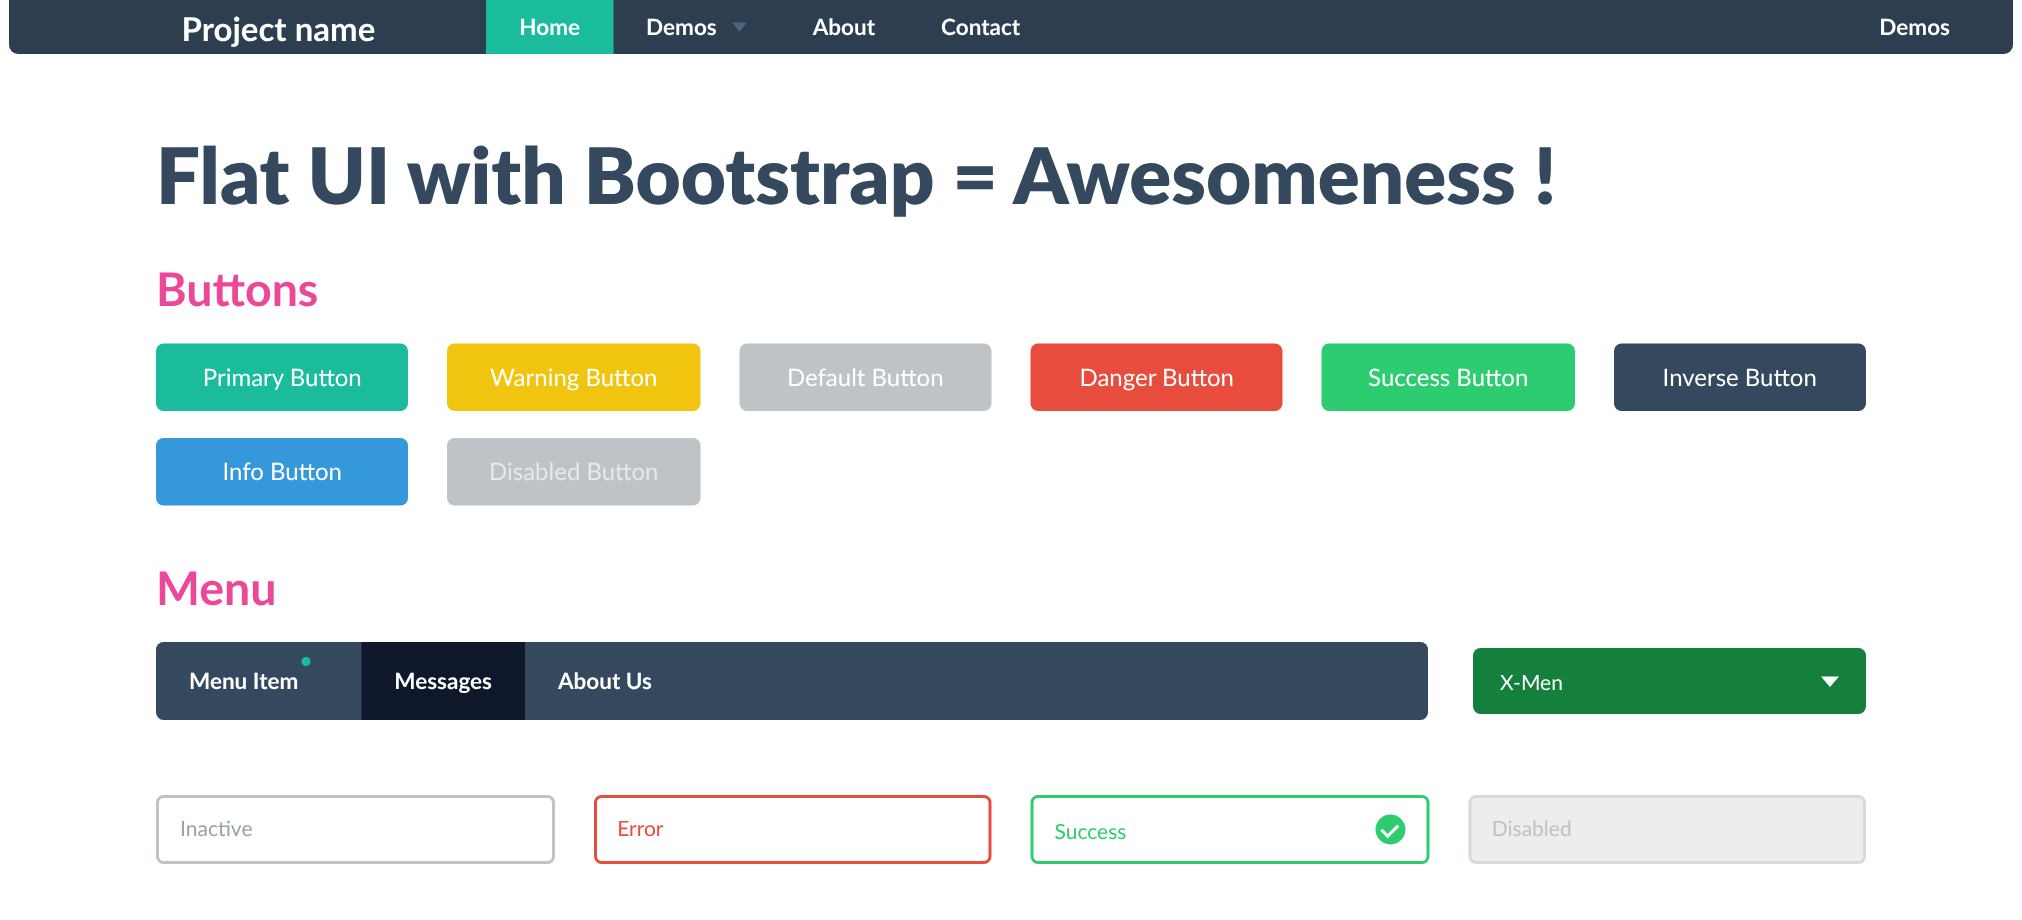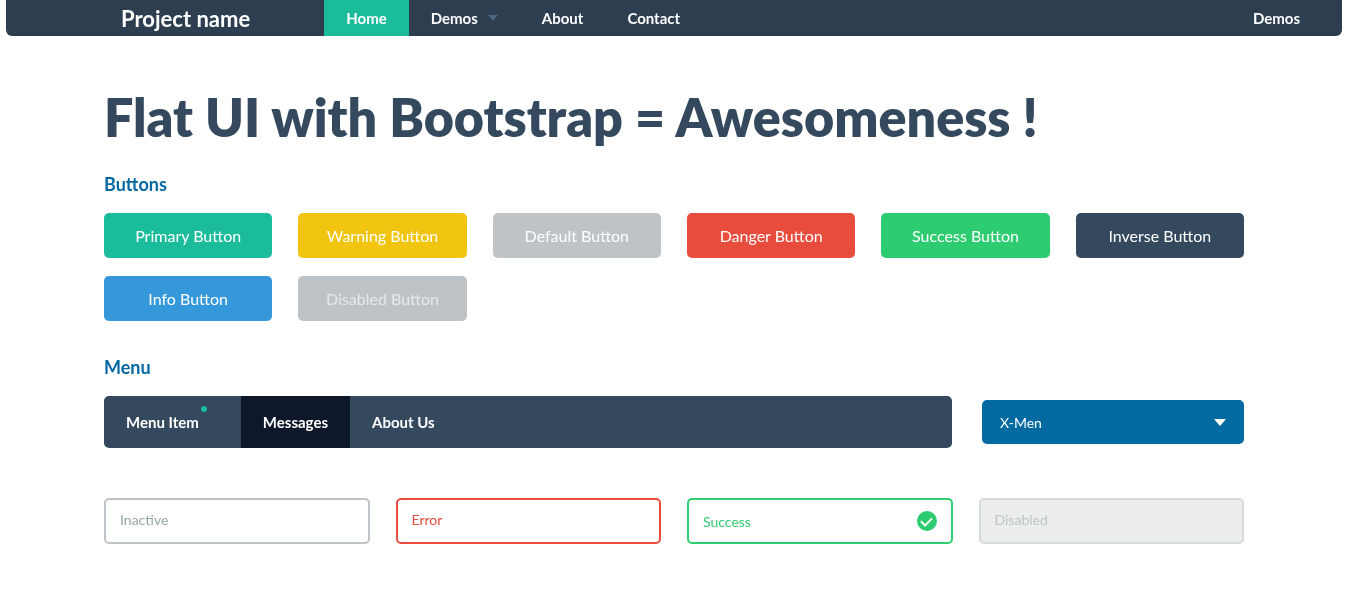--- a/index.html
+++ b/index.html
@@ -67,23 +67,23 @@
       margin: 0 auto;
       padding-top: 50px;
     }
     h1 {
       font-size: 52px;
       font-weight: 800;
       color: #34495e;
       margin-bottom: 25px;
     }
     h3 {
-      font-size: 18px;
+      font-size: 31px;
       font-weight: 700;
-      color: #0369a1;
+      color: #ec4899;
       margin-bottom: 18px;
     }
     .button-grid {
       display: grid;
       grid-template-columns: repeat(6, 1fr);
       gap: 18px 26px;
       margin-bottom: 35px;
     }
     .btn {
       padding: 13px 0;
@@ -134,21 +134,21 @@
       width: 6px;
       height: 6px;
       background: #1abc9c;
       border-radius: 50%;
       position: absolute;
       top: 10px;
       right: 14px;
     }
     .dropdown {
       width: 262px;
-      background: #0369a1;
+      background: #15803d;
       border-radius: 5px;
       height: 44px;
       display: flex;
       align-items: center;
       padding: 0 18px;
       justify-content: space-between;
       cursor: pointer;
       margin-top: 4px;
     }
     .dropdown span {

